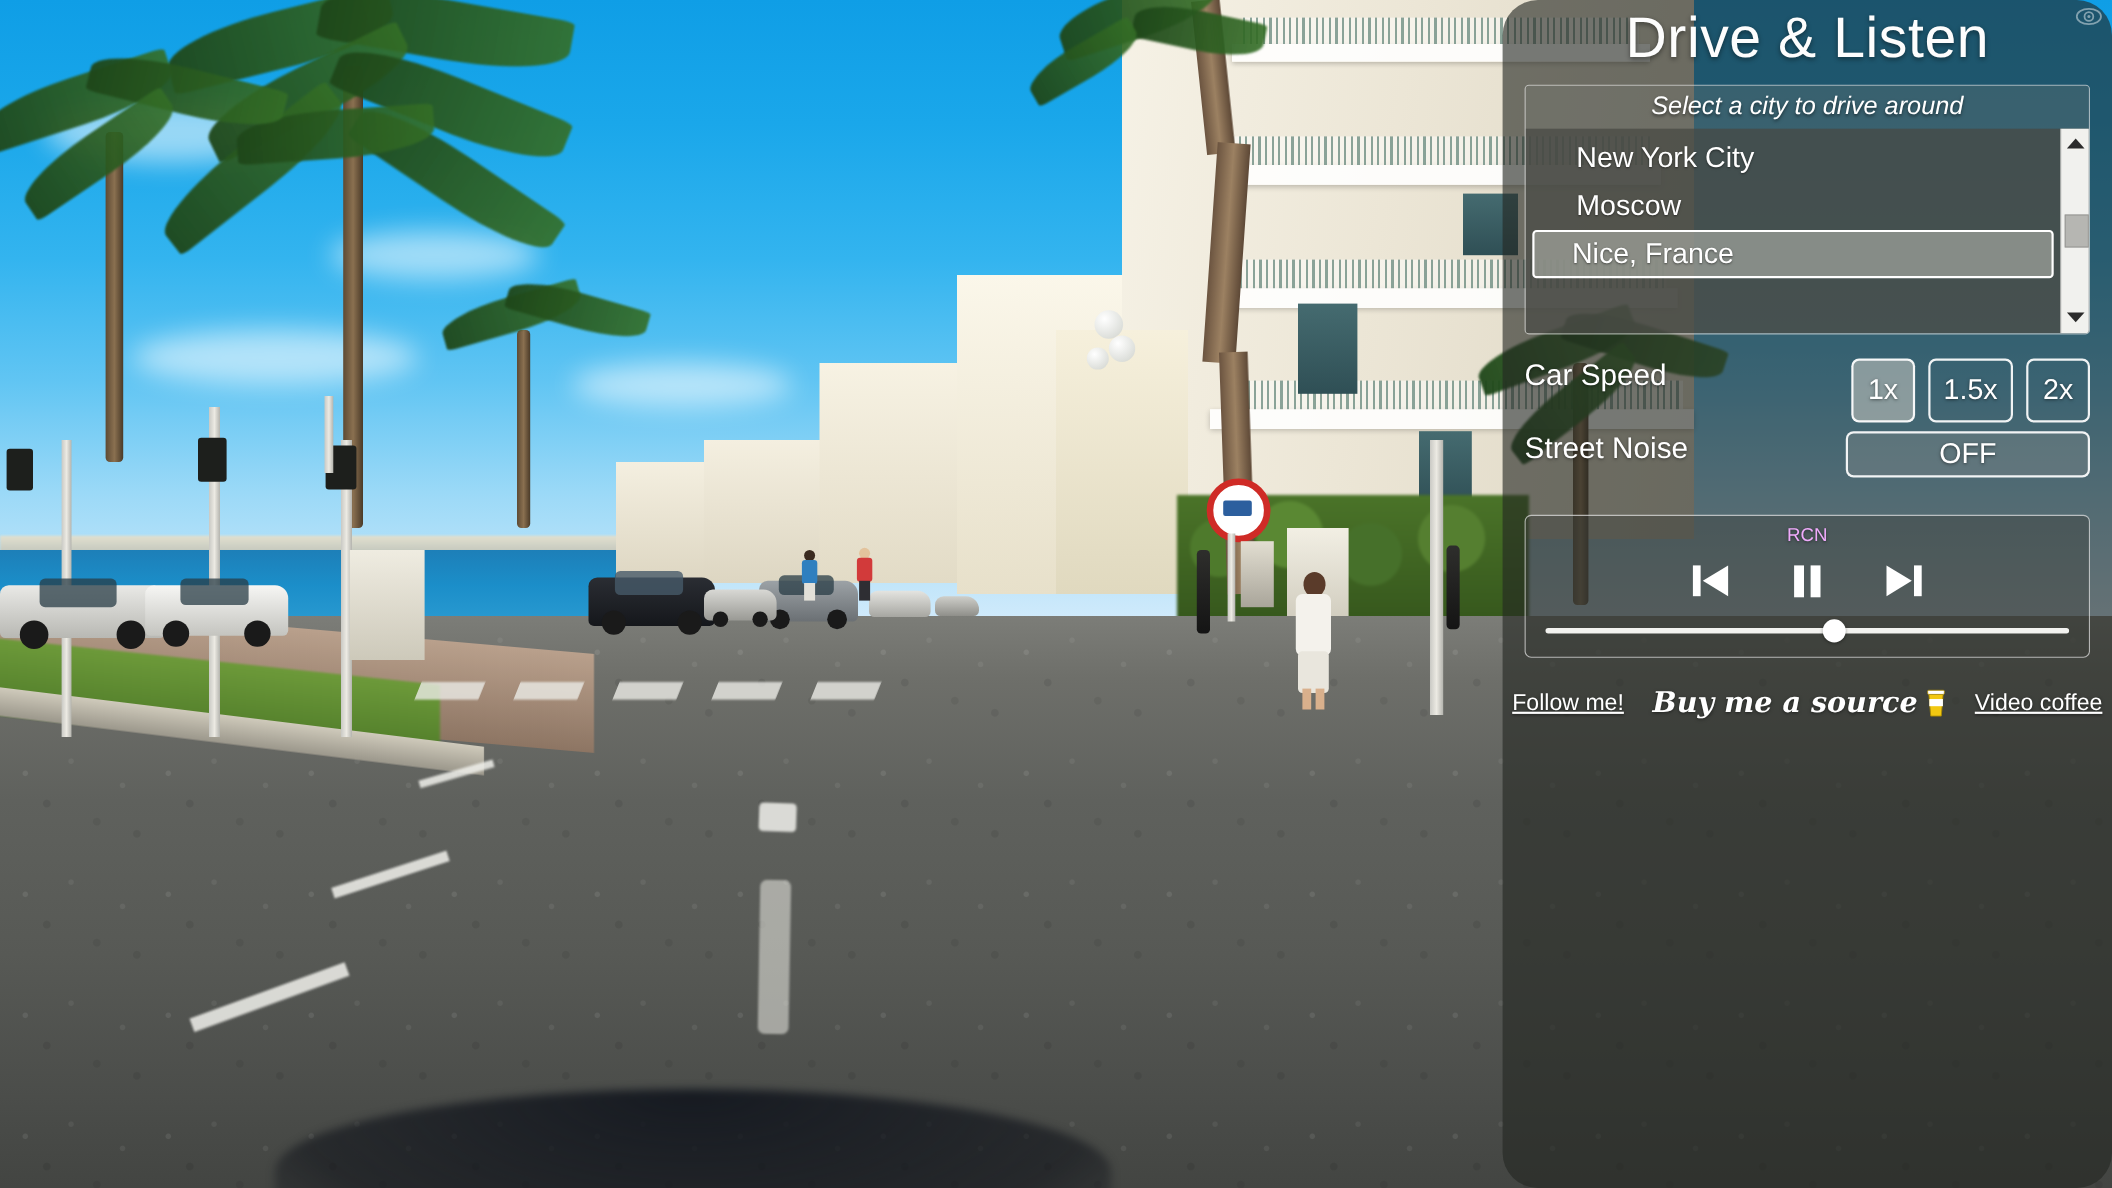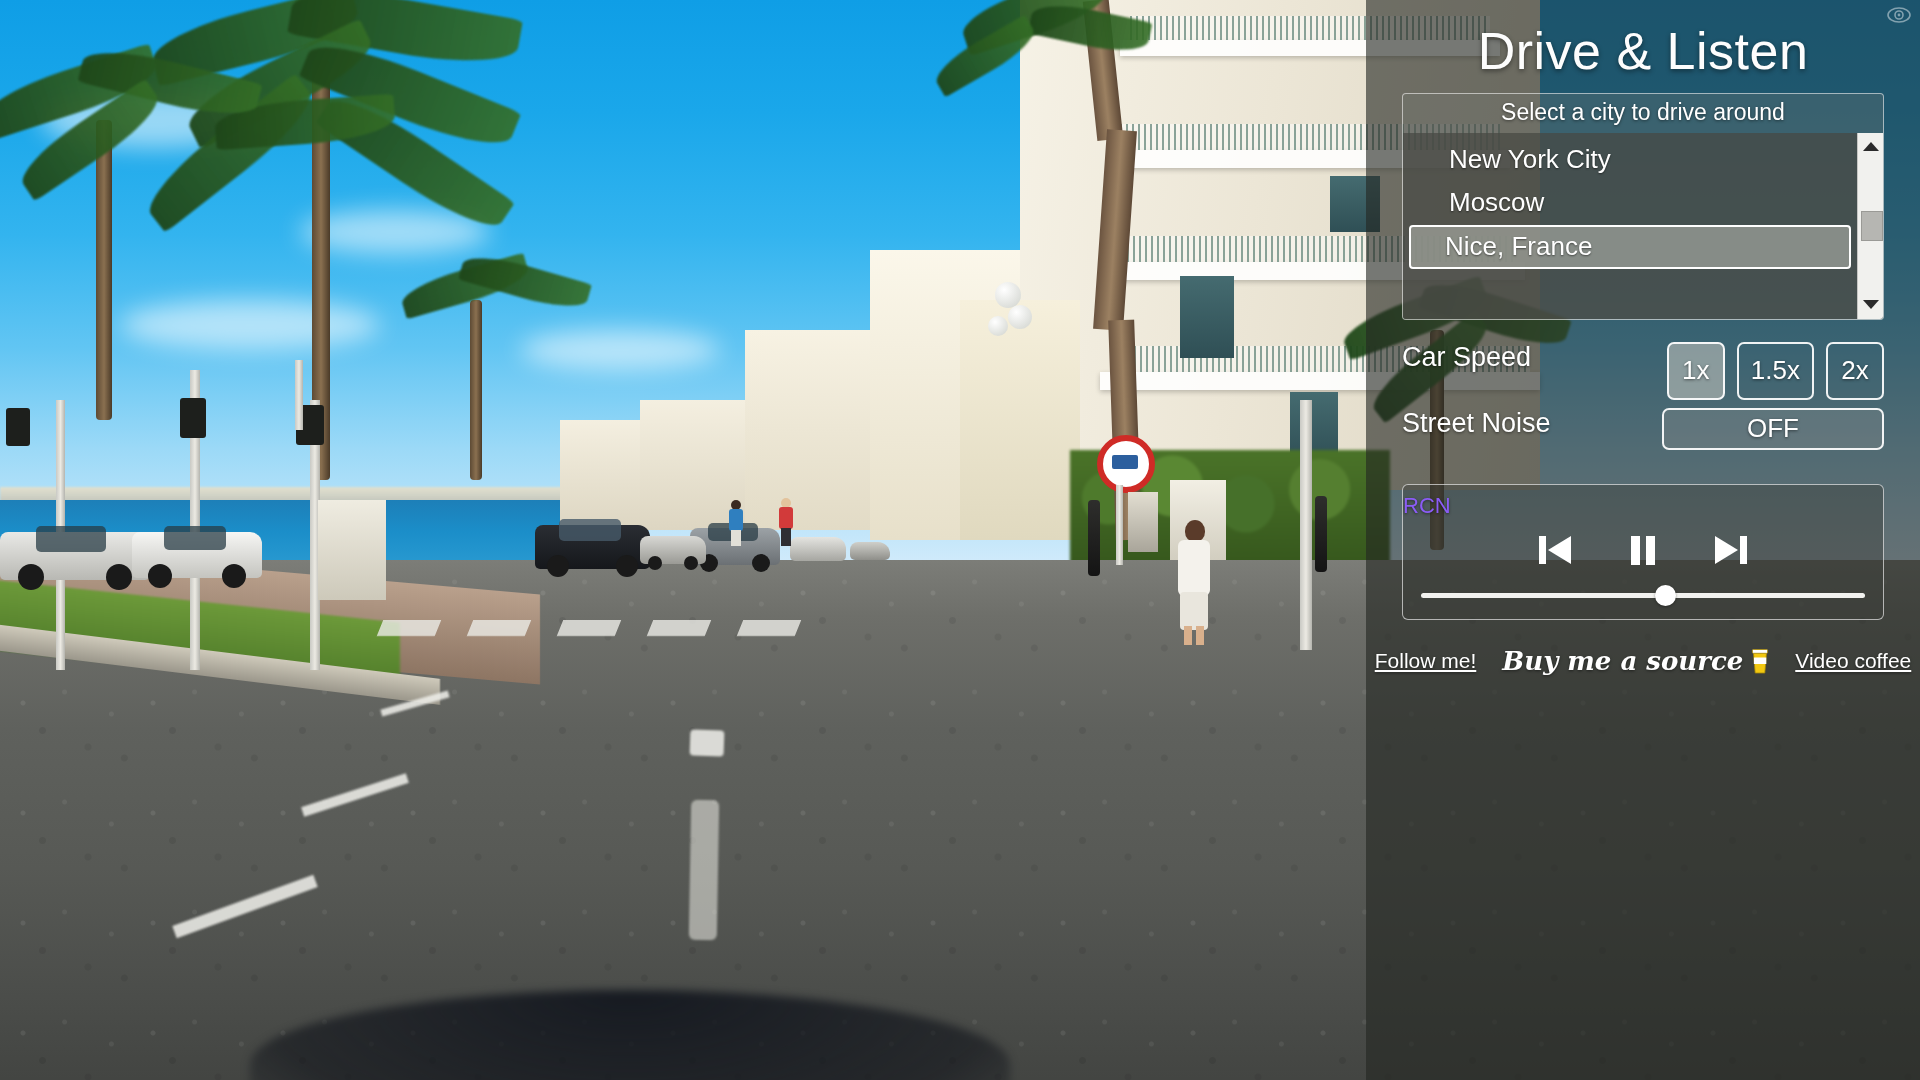--- a/index.html
+++ b/index.html
@@ -262,21 +262,22 @@
 
   .person { position:absolute; filter: blur(.7px); }
 
   
   .panel {
     position: absolute;
     left: 1366px; top: 0;
     width: 554px; height: 1080px;
     background: rgba(36,38,34,0.62);
     box-sizing: border-box;
-    padding: 16px;
+    padding: 0;
+    border-radius: 32px;
   }
 
   .eye-toggle {
     position: absolute;
     right: 8px; top: 6px;
     width: 26px; height: 18px;
     opacity: .45;
     cursor: pointer;
   }
 
@@ -297,20 +298,21 @@
     border-radius: 4px;
     background: rgba(120,122,115,.30);
     overflow: hidden;
   }
   .select-label {
     text-align: center;
     color: #fff;
     font-size: 23px;
     padding: 5px 0 7px 0;
     text-shadow: 0 1px 3px rgba(0,0,0,.5);
+    font-style: italic;
   }
   .listbox {
     position: relative;
     background: rgba(70,72,67,.72);
     height: 186px;
     box-sizing: border-box;
     padding: 4px 0 0 0;
   }
   .list-scroll-area {
     position: absolute;
@@ -430,22 +432,23 @@
 
   
   .player {
     margin: 16px 20px 0 20px;
     border: 1px solid rgba(255,255,255,.62);
     border-radius: 6px;
     background: rgba(60,62,57,.42);
     padding: 6px 0 14px 0;
   }
   .station-name {
-    color: #8b5cf6;
-    font-size: 22px;
+    text-align: center;
+    color: #f0abfc;
+    font-size: 17px;
     padding: 2px 0 4px 0;
     text-shadow: 0 1px 3px rgba(0,0,0,.5);
   }
   .transport {
     display: flex;
     align-items: center;
     justify-content: center;
     gap: 46px;
     padding: 10px 0 6px 0;
   }

